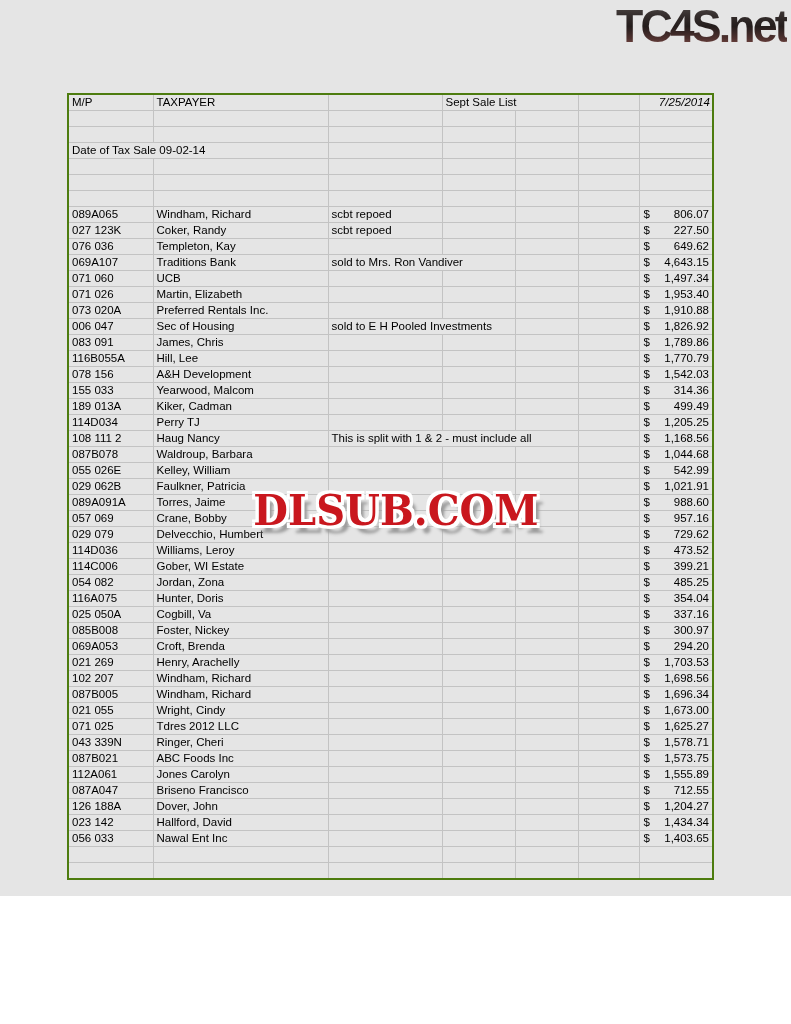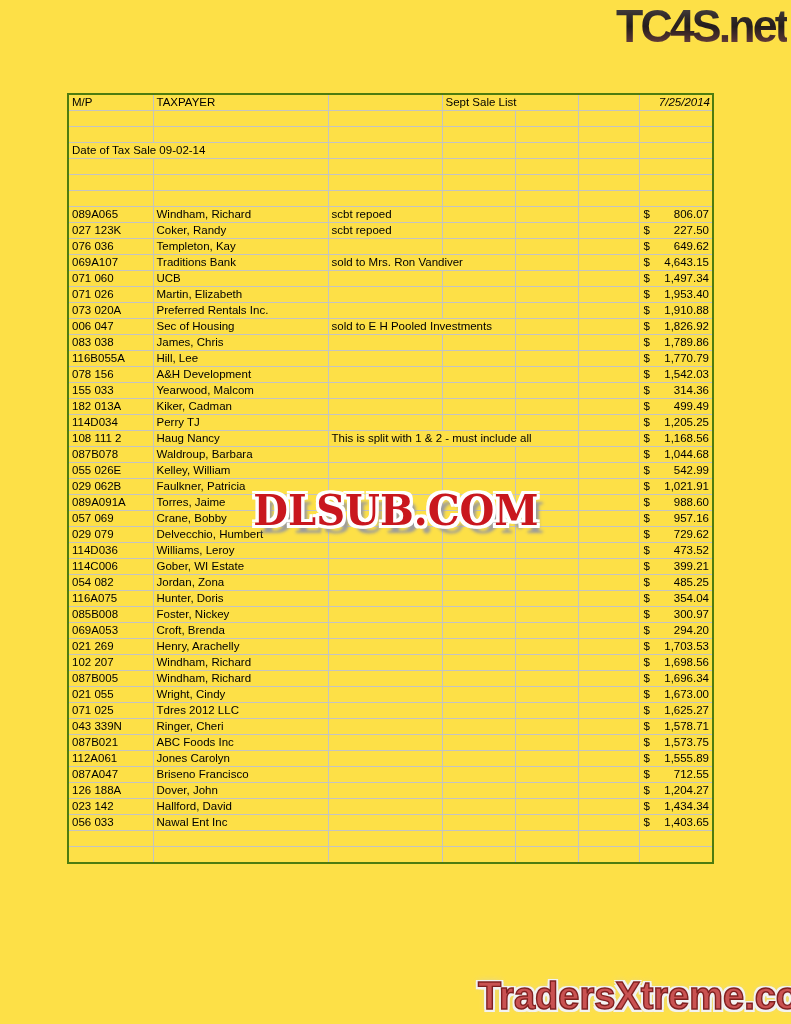--- a/index.html
+++ b/index.html
@@ -1,16 +1,16 @@
 <!DOCTYPE html>
 <html><head>
 <meta charset="utf-8">
 <style>
   html,body{margin:0;padding:0;background:#fff;}
-  #page{position:relative;width:791px;height:1024px;background:#fde047;overflow:hidden;
+  #page{position:relative;width:791px;height:896px;background:#e5e5e5;overflow:hidden;
         font-family:"Liberation Sans",sans-serif;color:#000;}
 
   
   .tc4s{position:absolute;top:2px;right:4px;
         font-family:"Liberation Sans",sans-serif;font-weight:bold;
         font-size:47px;letter-spacing:-3px;line-height:1;
         transform:scaleX(.95);transform-origin:right top;
         background:linear-gradient(#56504e 0%,#352e2d 28%,#241d1c 52%,#4f312f 78%,#7c4c47 94%,#8d5a53 100%);
         -webkit-background-clip:text;background-clip:text;color:transparent;}
 
@@ -232,21 +232,21 @@
           <td></td>
           <td></td>
           <td class="amount">
             <div class="wrap">
               <span>$</span>
               <span>1,826.92</span>
             </div>
           </td>
         </tr>
         <tr>
-          <td>083 038</td>
+          <td>083 091</td>
           <td>James, Chris</td>
           <td></td>
           <td></td>
           <td></td>
           <td></td>
           <td class="amount">
             <div class="wrap">
               <span>$</span>
               <span>1,789.86</span>
             </div>
@@ -288,21 +288,21 @@
           <td></td>
           <td></td>
           <td class="amount">
             <div class="wrap">
               <span>$</span>
               <span>314.36</span>
             </div>
           </td>
         </tr>
         <tr>
-          <td>182 013A</td>
+          <td>189 013A</td>
           <td>Kiker, Cadman</td>
           <td></td>
           <td></td>
           <td></td>
           <td></td>
           <td class="amount">
             <div class="wrap">
               <span>$</span>
               <span>499.49</span>
             </div>
@@ -468,20 +468,34 @@
           <td></td>
           <td></td>
           <td class="amount">
             <div class="wrap">
               <span>$</span>
               <span>354.04</span>
             </div>
           </td>
         </tr>
         <tr>
+          <td>025 050A</td>
+          <td>Cogbill, Va</td>
+          <td></td>
+          <td></td>
+          <td></td>
+          <td></td>
+          <td class="amount">
+            <div class="wrap">
+              <span>$</span>
+              <span>337.16</span>
+            </div>
+          </td>
+        </tr>
+        <tr>
           <td>085B008</td>
           <td>Foster, Nickey</td>
           <td></td>
           <td></td>
           <td></td>
           <td></td>
           <td class="amount">
             <div class="wrap">
               <span>$</span>
               <span>300.97</span>

